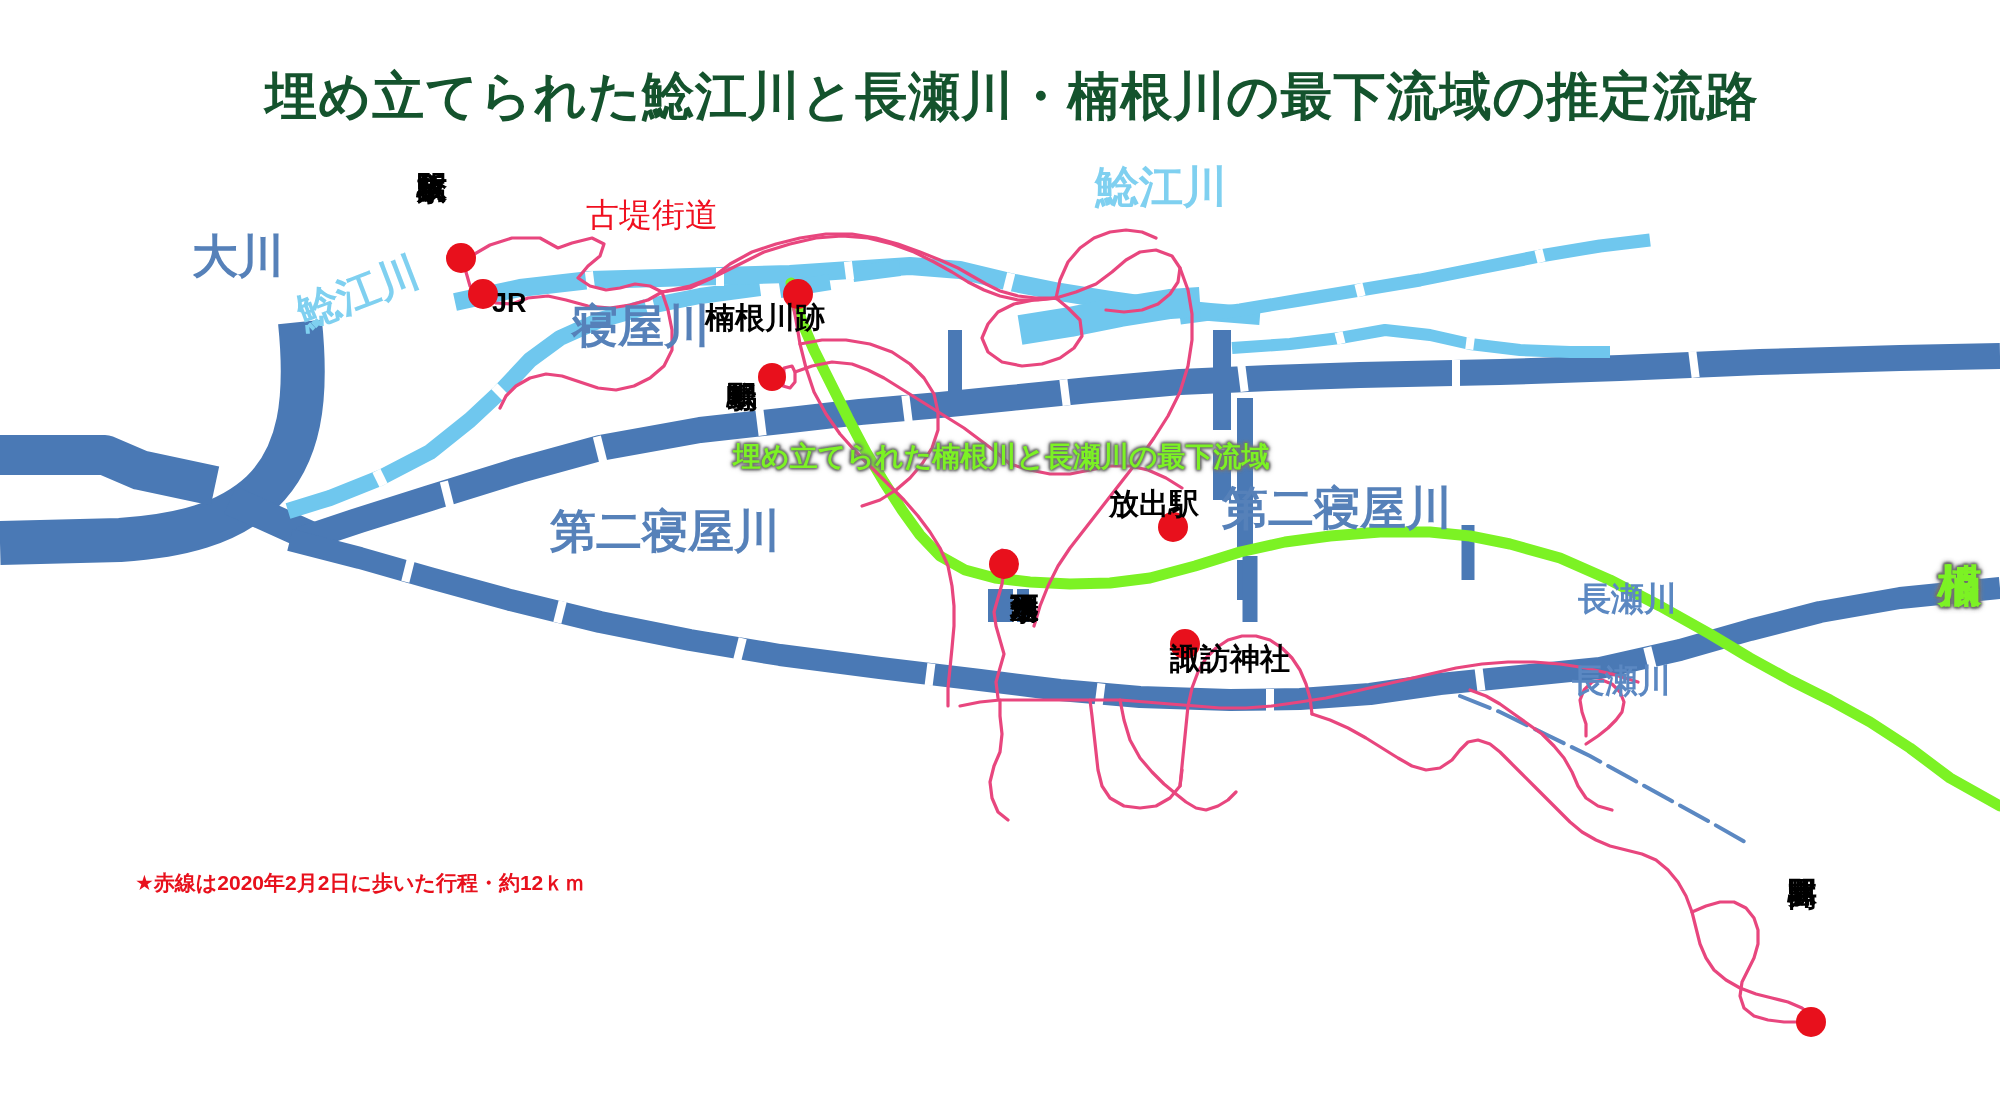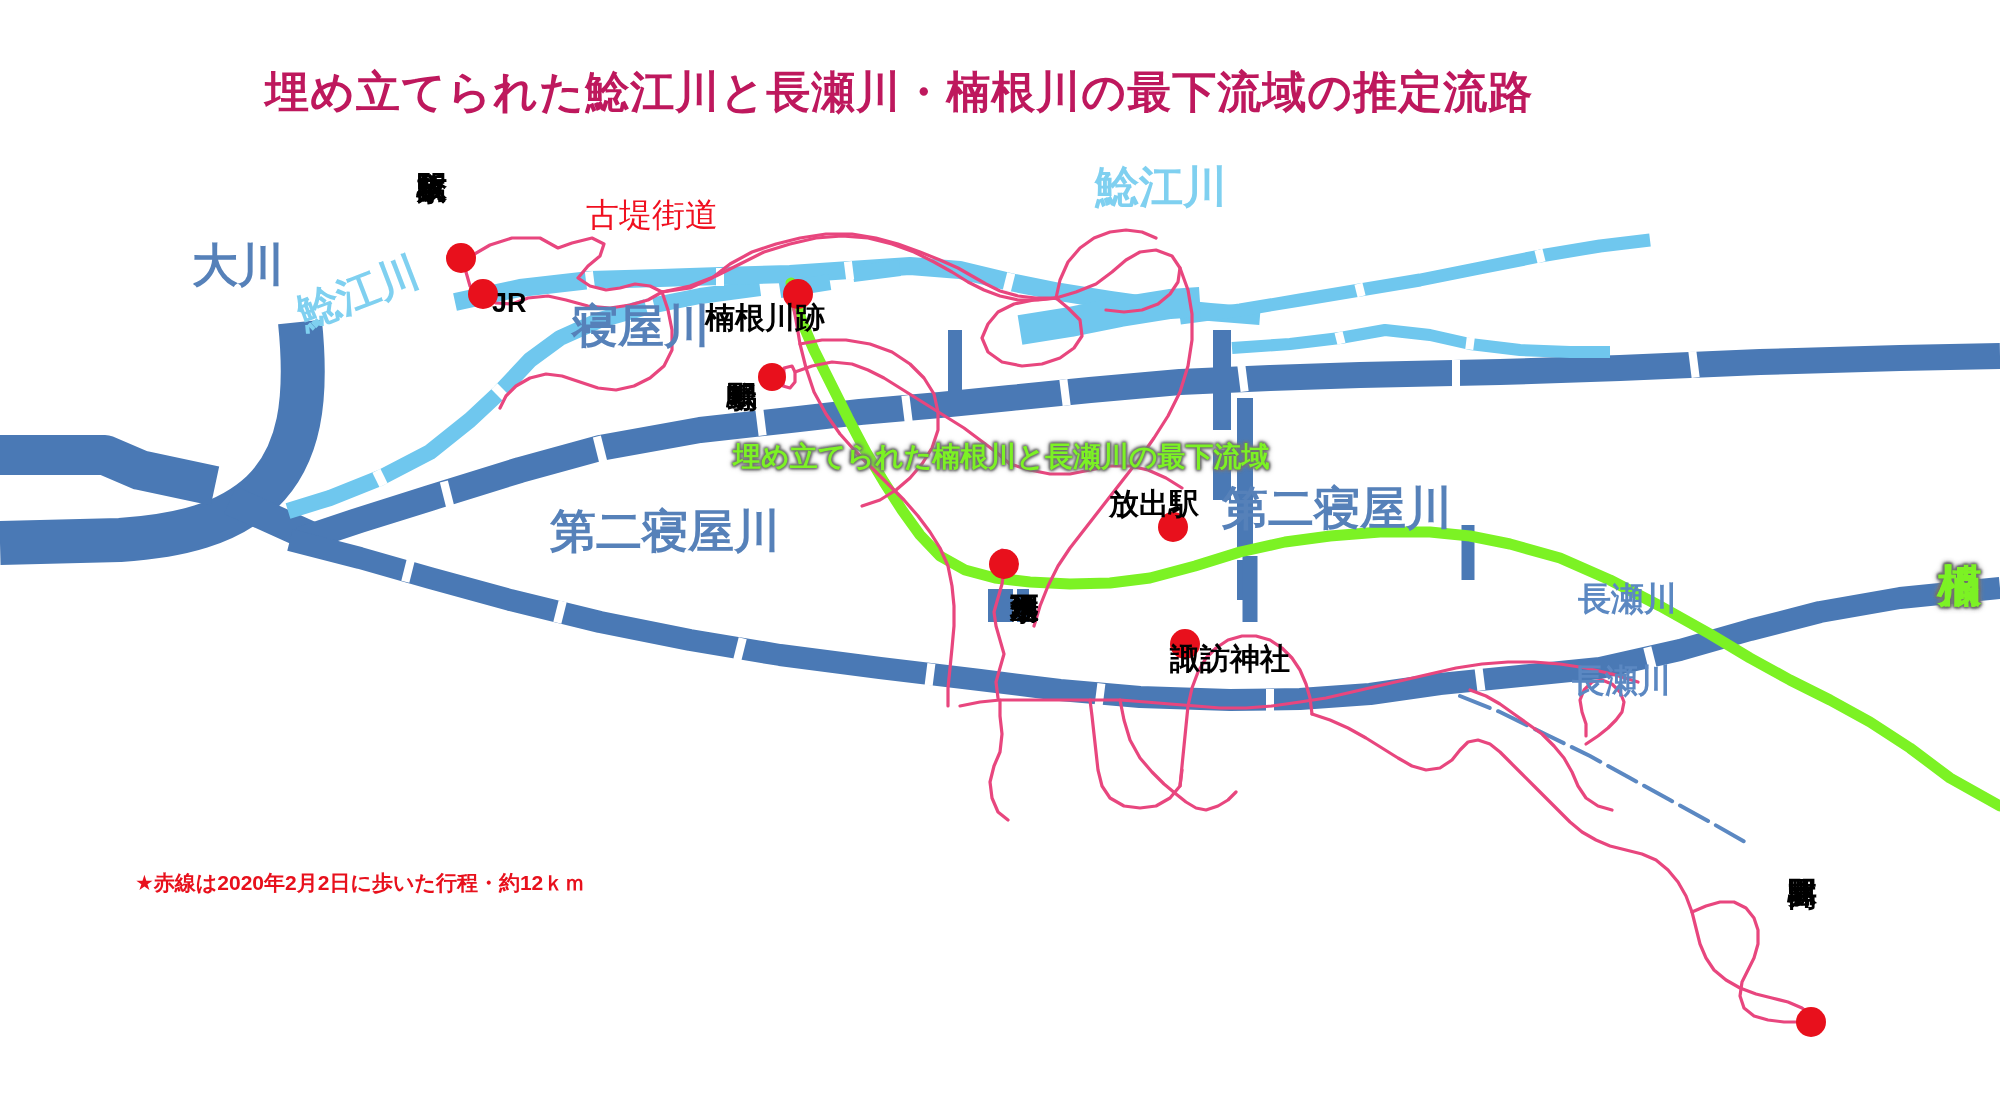--- a/index.html
+++ b/index.html
@@ -24,23 +24,23 @@
     width: 2000px;
     height: 1107px;
   }
   .lbl {
     position: absolute;
     white-space: pre;
     line-height: 1.0;
     font-family: "Liberation Sans", "DejaVu Sans", sans-serif;
   }
   .title {
-    font-size: 44px;
-    font-weight: bold;
-    color: #be185d;
+    font-size: 52px;
+    font-weight: bold;
+    color: #14532d;
     letter-spacing: 1px;
   }
   .riv-dark {
     color: #5681b9;
     font-size: 46px;
     font-weight: bold;
   }
   .riv-light {
     color: #7fd0f0;
     font-size: 42px;
@@ -352,21 +352,21 @@
       <circle cx="772" cy="377" r="14" fill="#e8101c"></circle>
       <circle cx="1173" cy="527" r="15" fill="#e8101c"></circle>
       <circle cx="1004" cy="564" r="15" fill="#e8101c"></circle>
       <circle cx="1185" cy="644" r="15" fill="#e8101c"></circle>
       <circle cx="1811" cy="1022" r="15" fill="#e8101c"></circle>
     </g>
   </svg>
 
   <div class="lbl title" style="left:265px; top:70px;">埋め立てられた鯰江川と長瀬川・楠根川の最下流域の推定流路</div>
 
-  <div class="lbl riv-dark" style="left:192px; top:242px;">大川</div>
+  <div class="lbl riv-dark" style="left:192px; top:233px;">大川</div>
 
   <div class="lbl riv-light rot-nam1" style="left:292px; top:296px;">鯰江川</div>
 
   <div class="lbl riv-light" style="left:1095px; top:165px; font-size:44px;">鯰江川</div>
 
   <div class="lbl red-road" style="left:586px; top:198px;">古堤街道</div>
 
   <div class="lbl riv-dark" style="left:572px; top:303px;">寝屋川</div>
 
   <div class="lbl blk" style="left:705px; top:303px;">楠根川跡</div>

